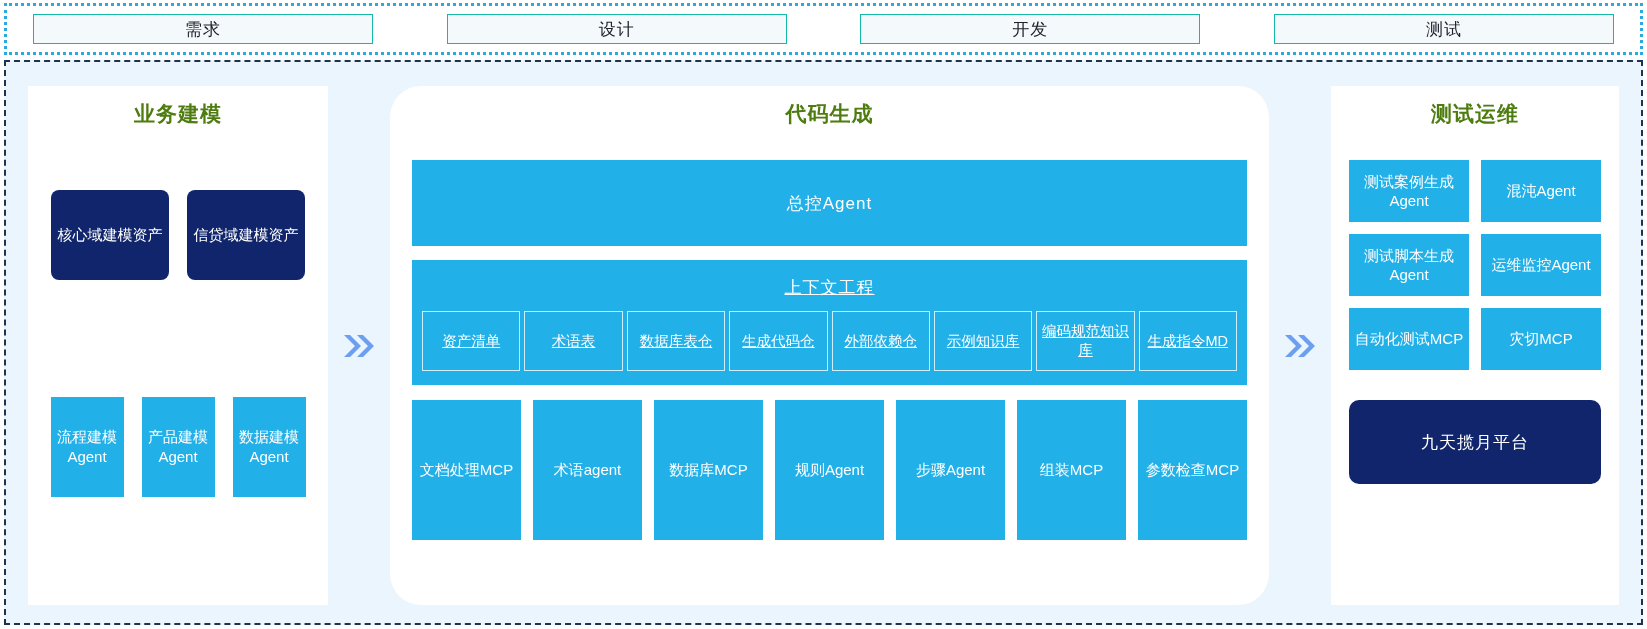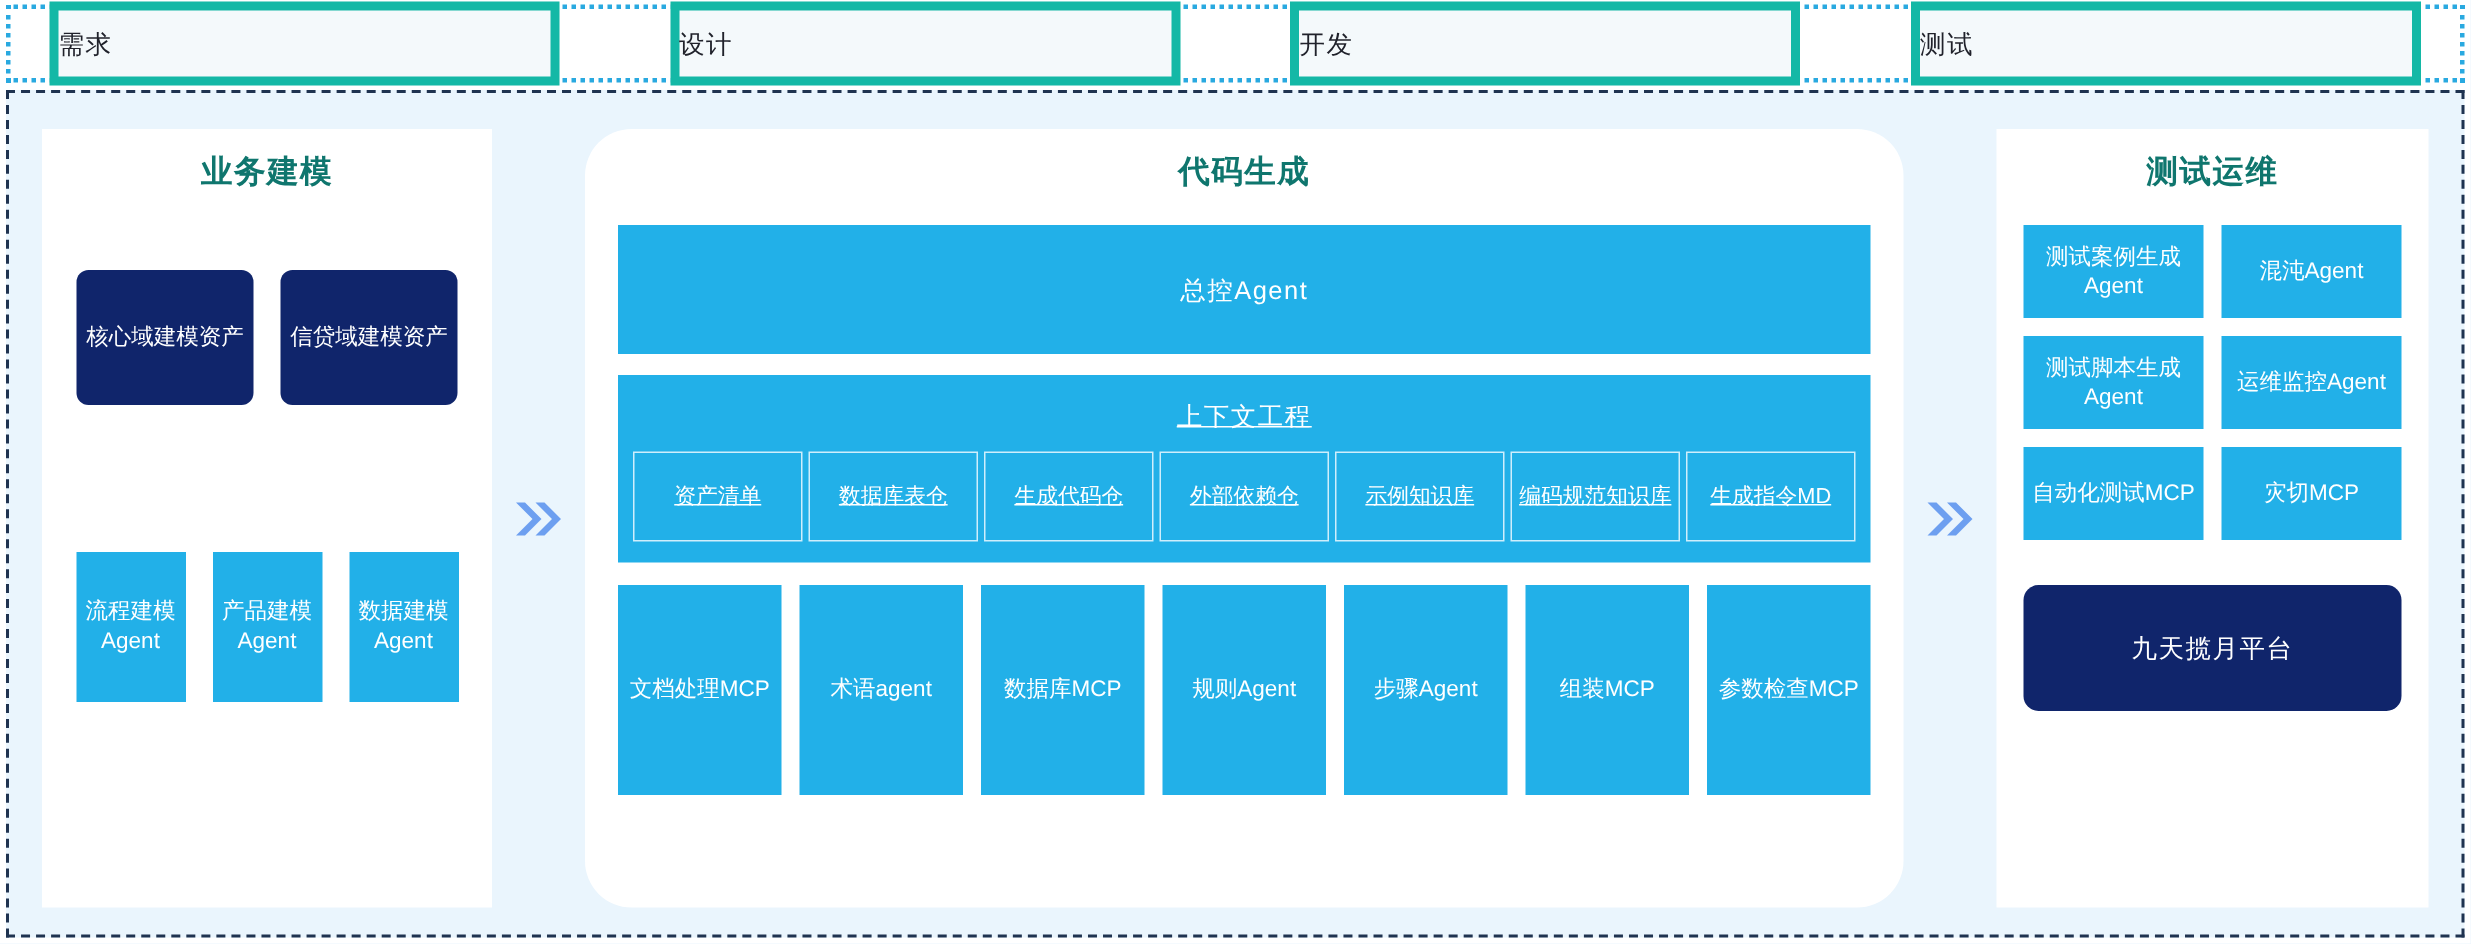--- a/index.html
+++ b/index.html
@@ -16,25 +16,25 @@
   .stage-strip{
     position:absolute;left:4px;top:3px;width:1639px;height:52px;
     box-sizing:border-box;
     border:3px dotted #29a9e0;
     background:#ffffff;
     display:flex;align-items:center;justify-content:space-between;
     padding:0 26px;
   }
   .stage-box{
     flex:0 0 auto;
-    width:340px;height:56px;
-    box-sizing:border-box;
-    border:6px solid #14b8a6;
+    width:340px;height:30px;
+    box-sizing:border-box;
+    border:1px solid #14b8a6;
     background:#f4f9fb;
-    display:flex;align-items:center;
+    display:flex;align-items:center;justify-content:center;
     font-size:17px;color:#20222b;
     letter-spacing:1px;
   }
 
   
   .main{
     position:absolute;left:4px;top:60px;width:1639px;height:565px;
     box-sizing:border-box;
     border:2px dashed #1f3350;
     background:#eaf5fd;
@@ -42,41 +42,41 @@
     padding:24px 22px 18px 22px;
   }
 
   .panel{
     background:#ffffff;
     box-sizing:border-box;
     display:flex;flex-direction:column;
     align-items:center;
   }
   .panel-title{
-    font-size:21px;font-weight:bold;color:#0f766e;
-    margin-top:14px;margin-bottom:10px;
+    font-size:21px;font-weight:bold;color:#4d7c0f;
+    margin-top:14px;margin-bottom:20px;
     letter-spacing:1px;
   }
 
   
   .panel-left{width:300px;flex:0 0 300px;}
   .left-inner{width:100%;display:flex;flex-direction:column;align-items:center;gap:36px;}
   .navy-row{display:flex;gap:18px;margin-top:42px;}
   .navy-card{
     width:118px;height:90px;border-radius:8px;
     background:#10256b;color:#ffffff;
     display:flex;align-items:center;justify-content:center;text-align:center;
     font-size:15px;line-height:1.35;padding:4px;box-sizing:border-box;
   }
   .agent-row{display:flex;gap:18px;margin-top:62px;}
   .agent-card{
     width:73px;height:100px;
     background:#22b0e8;color:#ffffff;
     display:flex;align-items:center;justify-content:center;text-align:center;
-    font-size:15px;line-height:1.35;padding:2px;box-sizing:border-box;
+    font-size:15px;line-height:1.35;padding:2px;box-sizing:border-box;margin-top:19px;
   }
 
   
   .arrow{
     flex:0 0 62px;
     display:flex;align-items:center;justify-content:center;
     color:#6d9ff0;font-size:34px;font-weight:bold;
     letter-spacing:-4px;
     user-select:none;
   }
@@ -196,20 +196,23 @@
           <span>总控Agent</span>
         </div>
 
         <div class="ctx-block">
           <div class="ctx-title">上下文工程</div>
           <div class="ctx-chips">
             <div class="ctx-chip">
               <span>资产清单</span>
             </div>
             <div class="ctx-chip">
+              <span>术语表</span>
+            </div>
+            <div class="ctx-chip">
               <span>数据库表仓</span>
             </div>
             <div class="ctx-chip">
               <span>生成代码仓</span>
             </div>
             <div class="ctx-chip">
               <span>外部依赖仓</span>
             </div>
             <div class="ctx-chip">
               <span>示例知识库</span>

